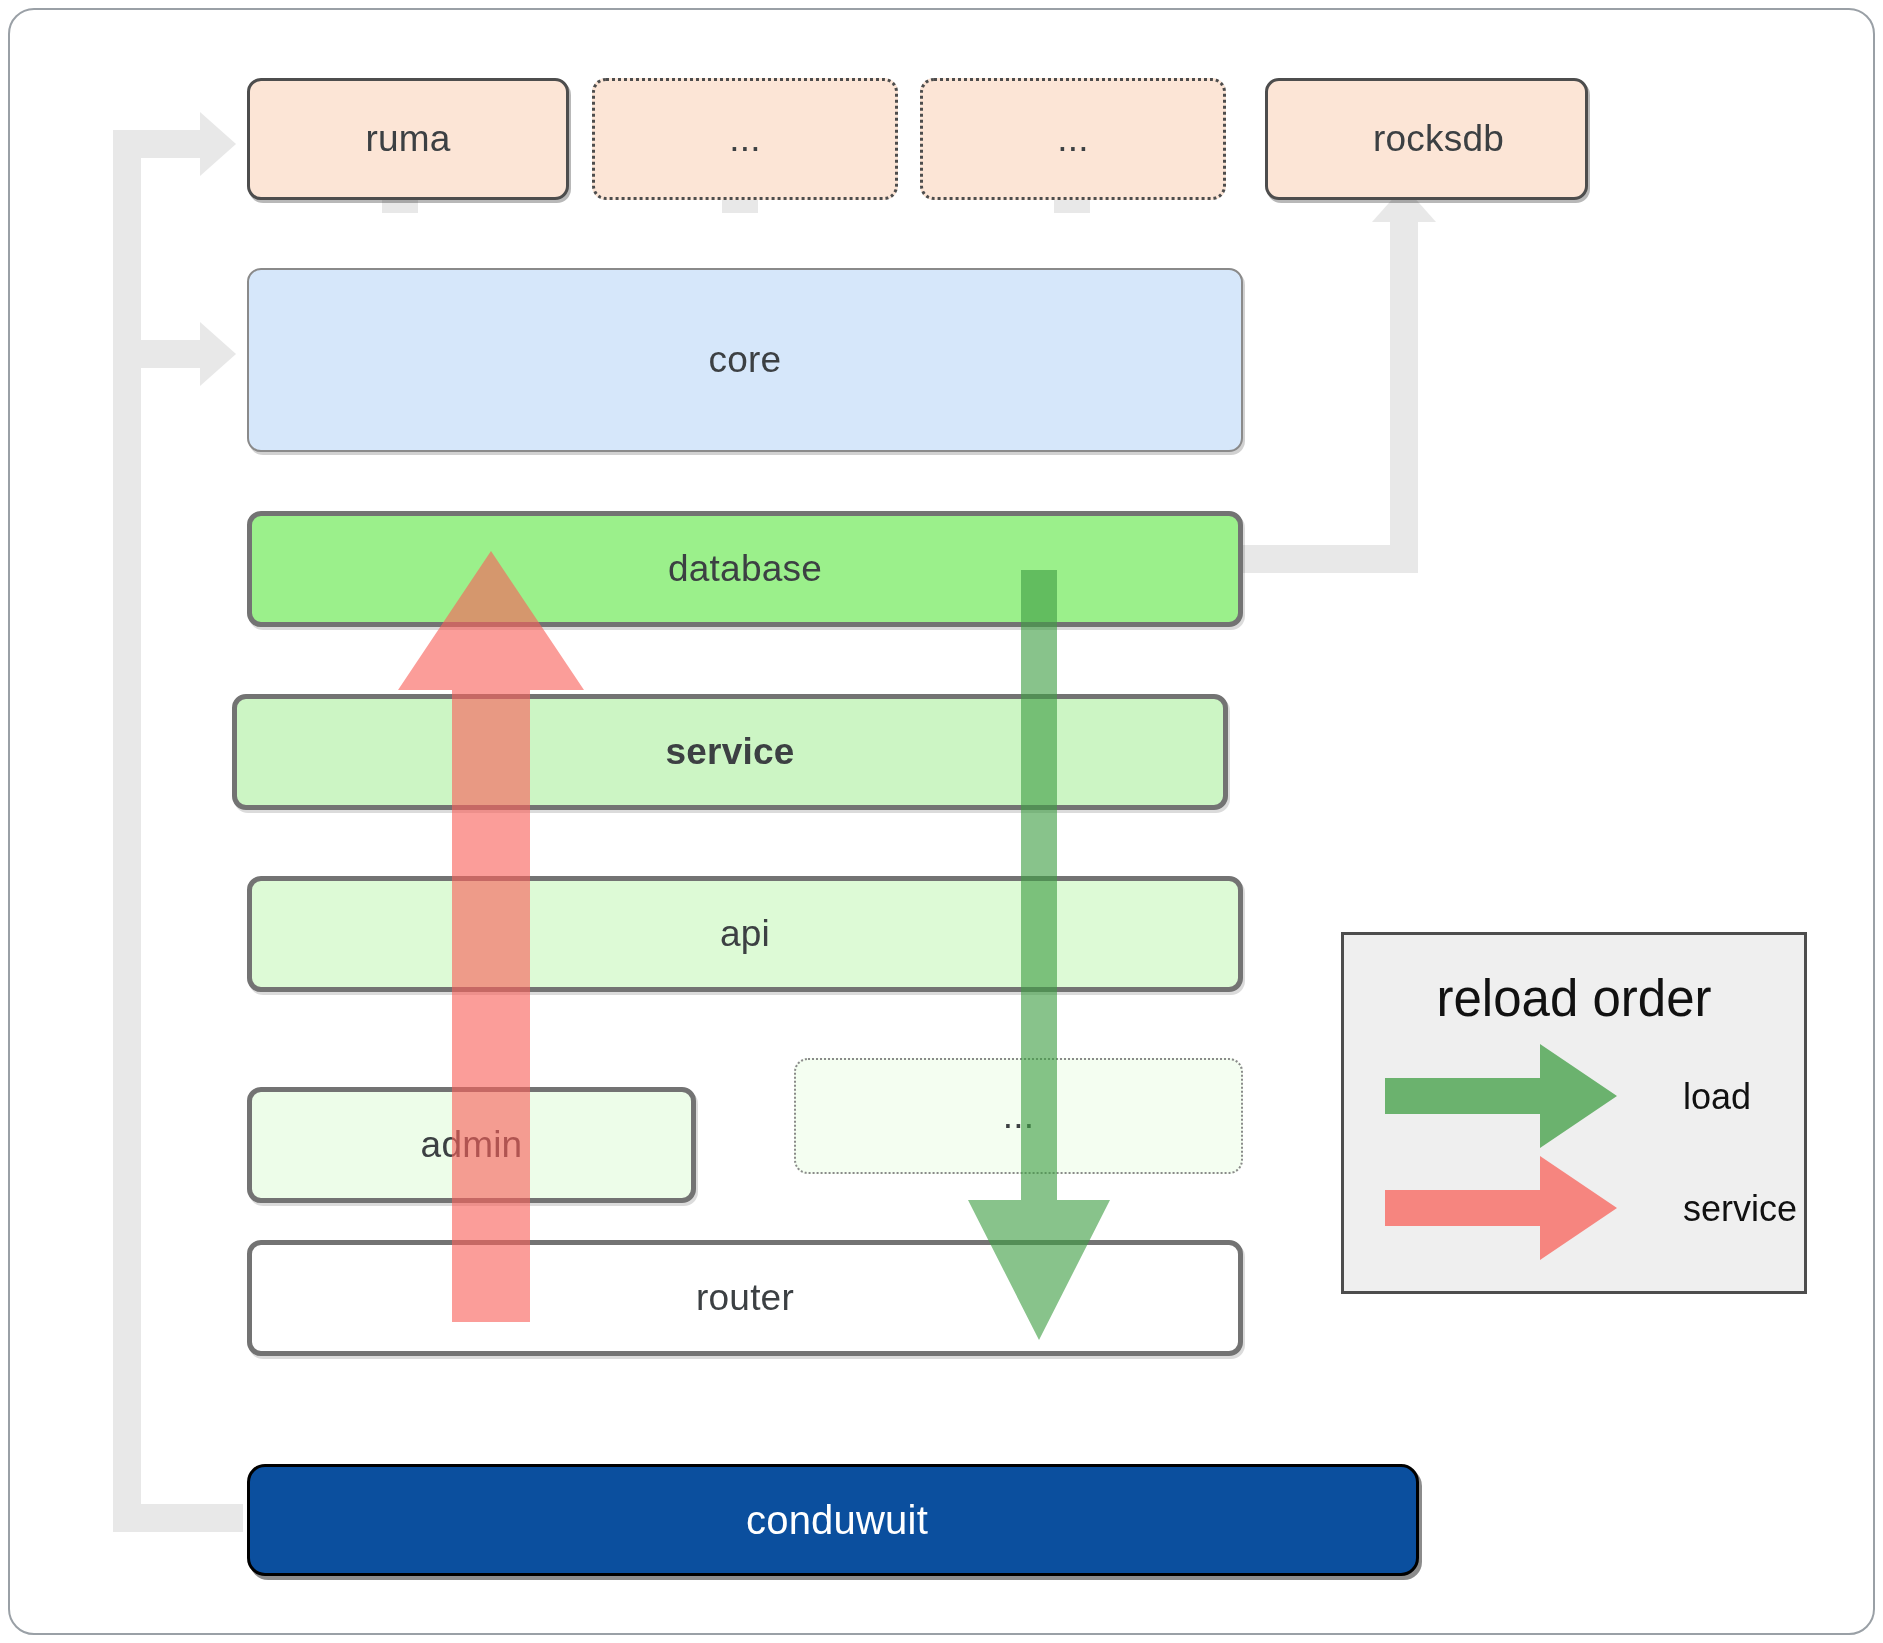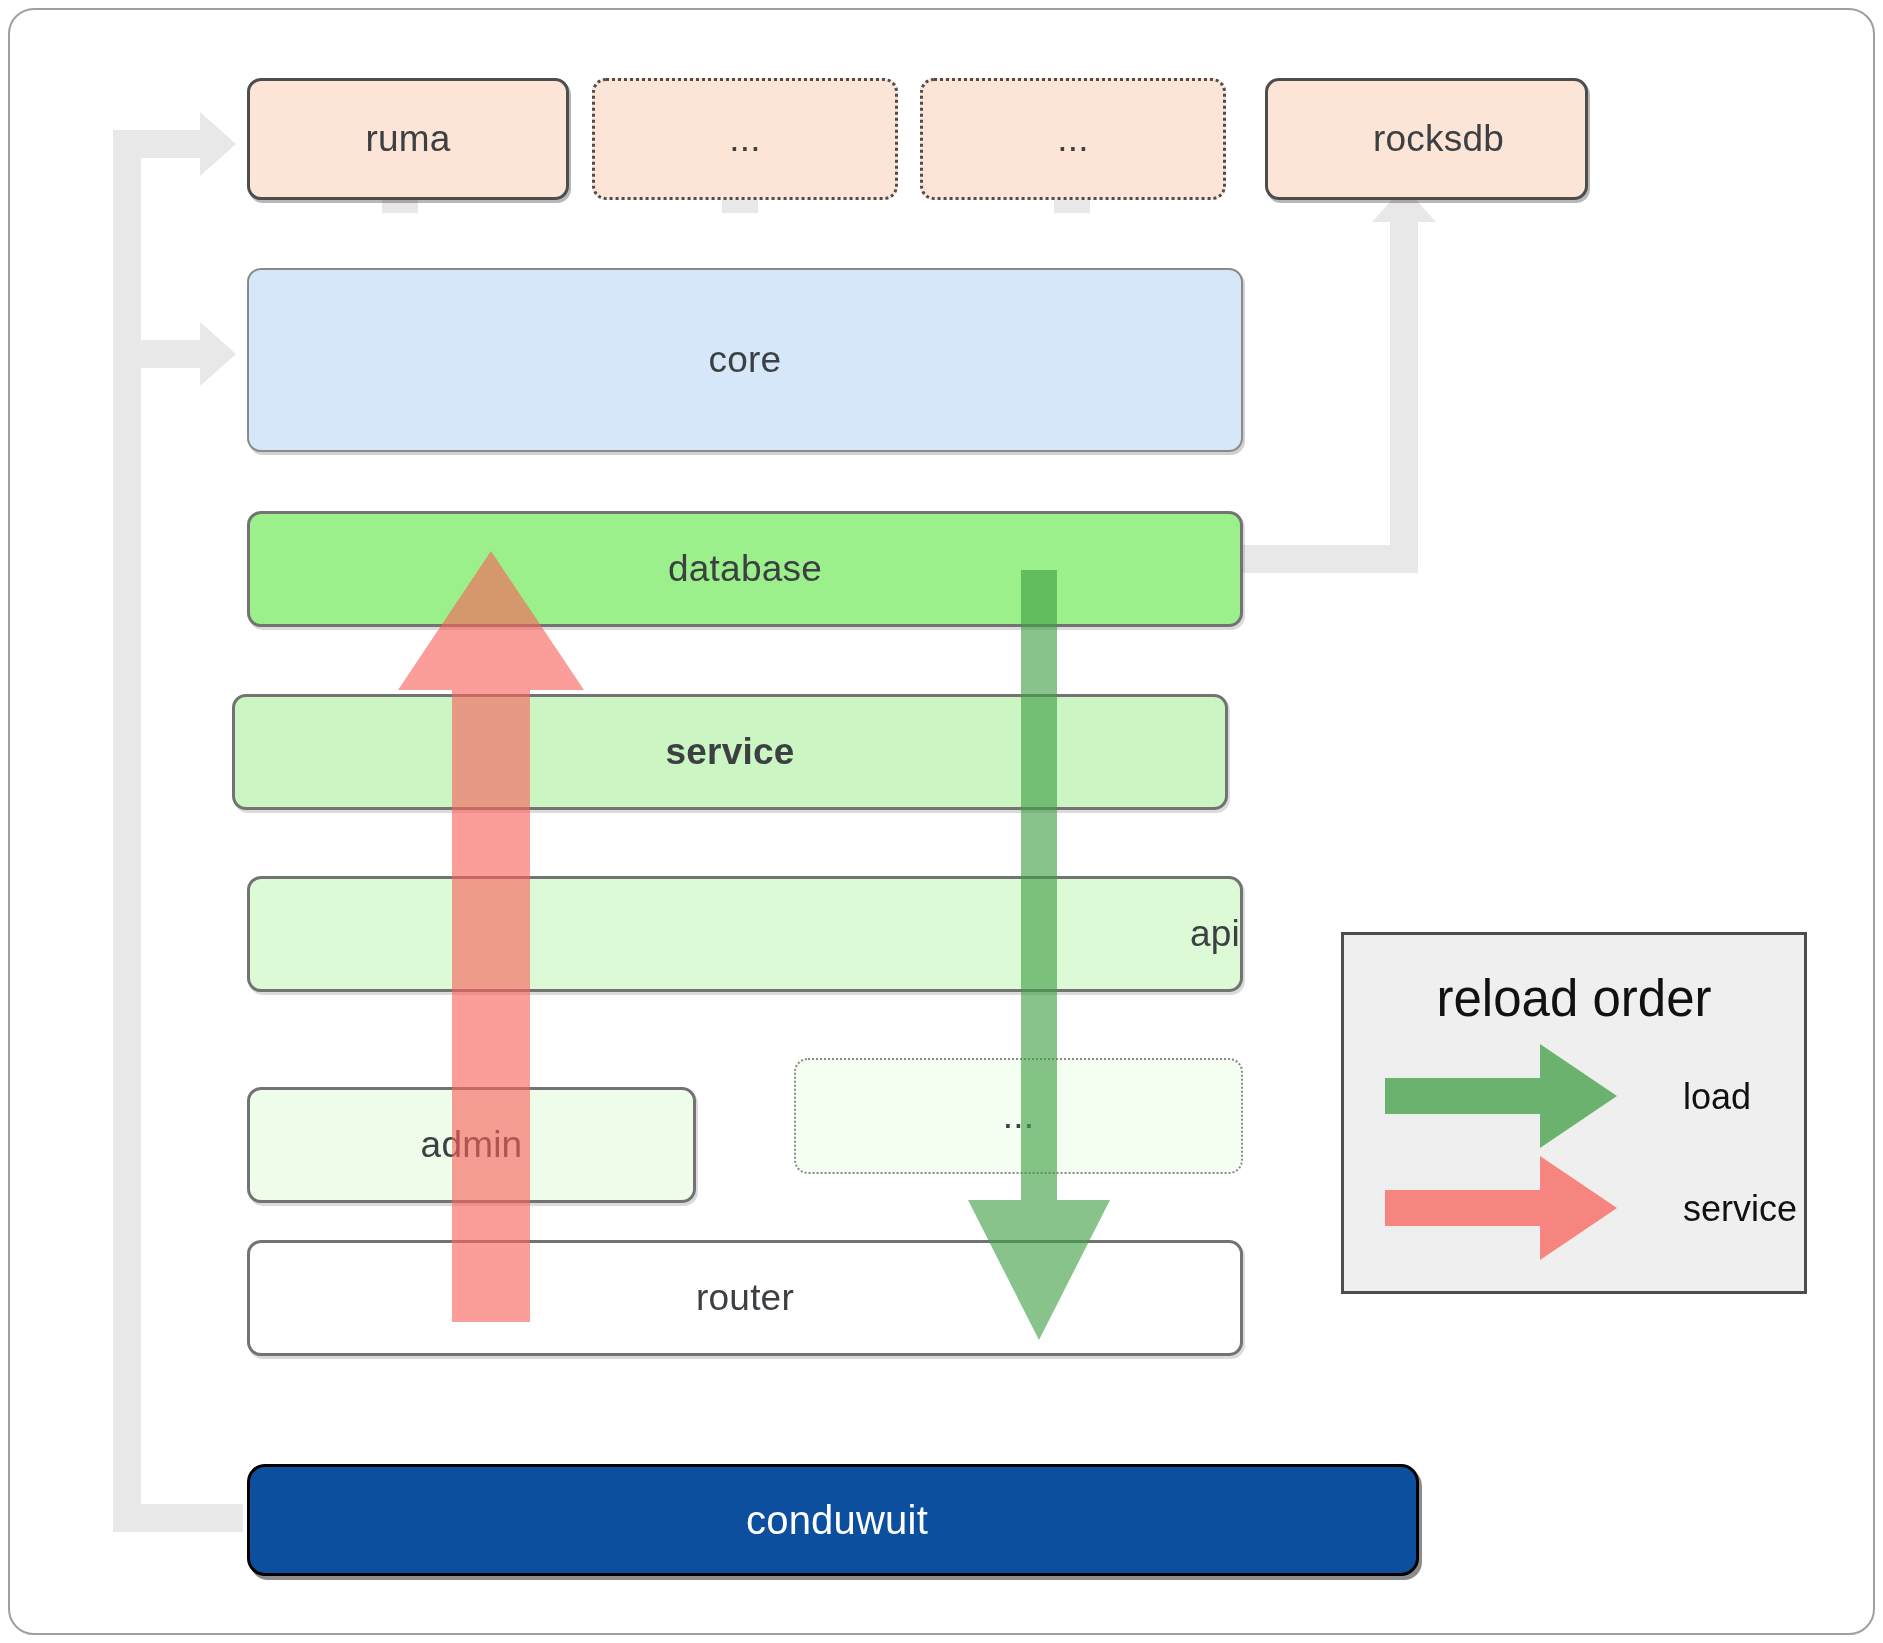--- a/index.html
+++ b/index.html
@@ -44,21 +44,21 @@
     background: #fce5d6;
     border: 3px dotted #4d4d4d;
     box-shadow: none;
   }
   .node.core {
     background: #d6e7fa;
     border: 2px solid #8a8a8a;
     box-shadow: 2px 3px 0 rgba(0,0,0,.18);
   }
   .node.lyr {
-    border: 3px solid #737373;
+    border: 5px solid #737373;
     box-shadow: 2px 3px 0 rgba(0,0,0,.14);
   }
   .node.lyr-dotted {
     border: 2px dotted #8a8a8a;
     box-shadow: none;
   }
   .node.app {
     background: #0b4f9e;
     border: 3px solid #000000;
     color: #ffffff;
@@ -150,21 +150,21 @@
   </div>
 
   <div class="node lyr" style="left:247px; top:511px; width:996px; height:116px; background:#9bf08b;">
     <span>database</span>
   </div>
 
   <div class="node lyr" style="left:232px; top:694px; width:996px; height:116px; background:#ccf5c4;font-weight:bold;">
     <span>service</span>
   </div>
 
-  <div class="node lyr" style="left:247px; top:876px; width:996px; height:116px; background:#ddfad6;justify-content:flex-end;">
+  <div class="node lyr" style="left:247px; top:876px; width:996px; height:116px; background:#ddfad6;">
     <span>api</span>
   </div>
 
   <div class="node lyr" style="left:247px; top:1058px; width:449px; height:116px; background:#edfde9;margin-top:29px;">
     <span>admin</span>
   </div>
 
   <div class="node lyr-dotted" style="left:794px; top:1058px; width:449px; height:116px; background:#f4fef1;">
     <span>...</span>
   </div>

